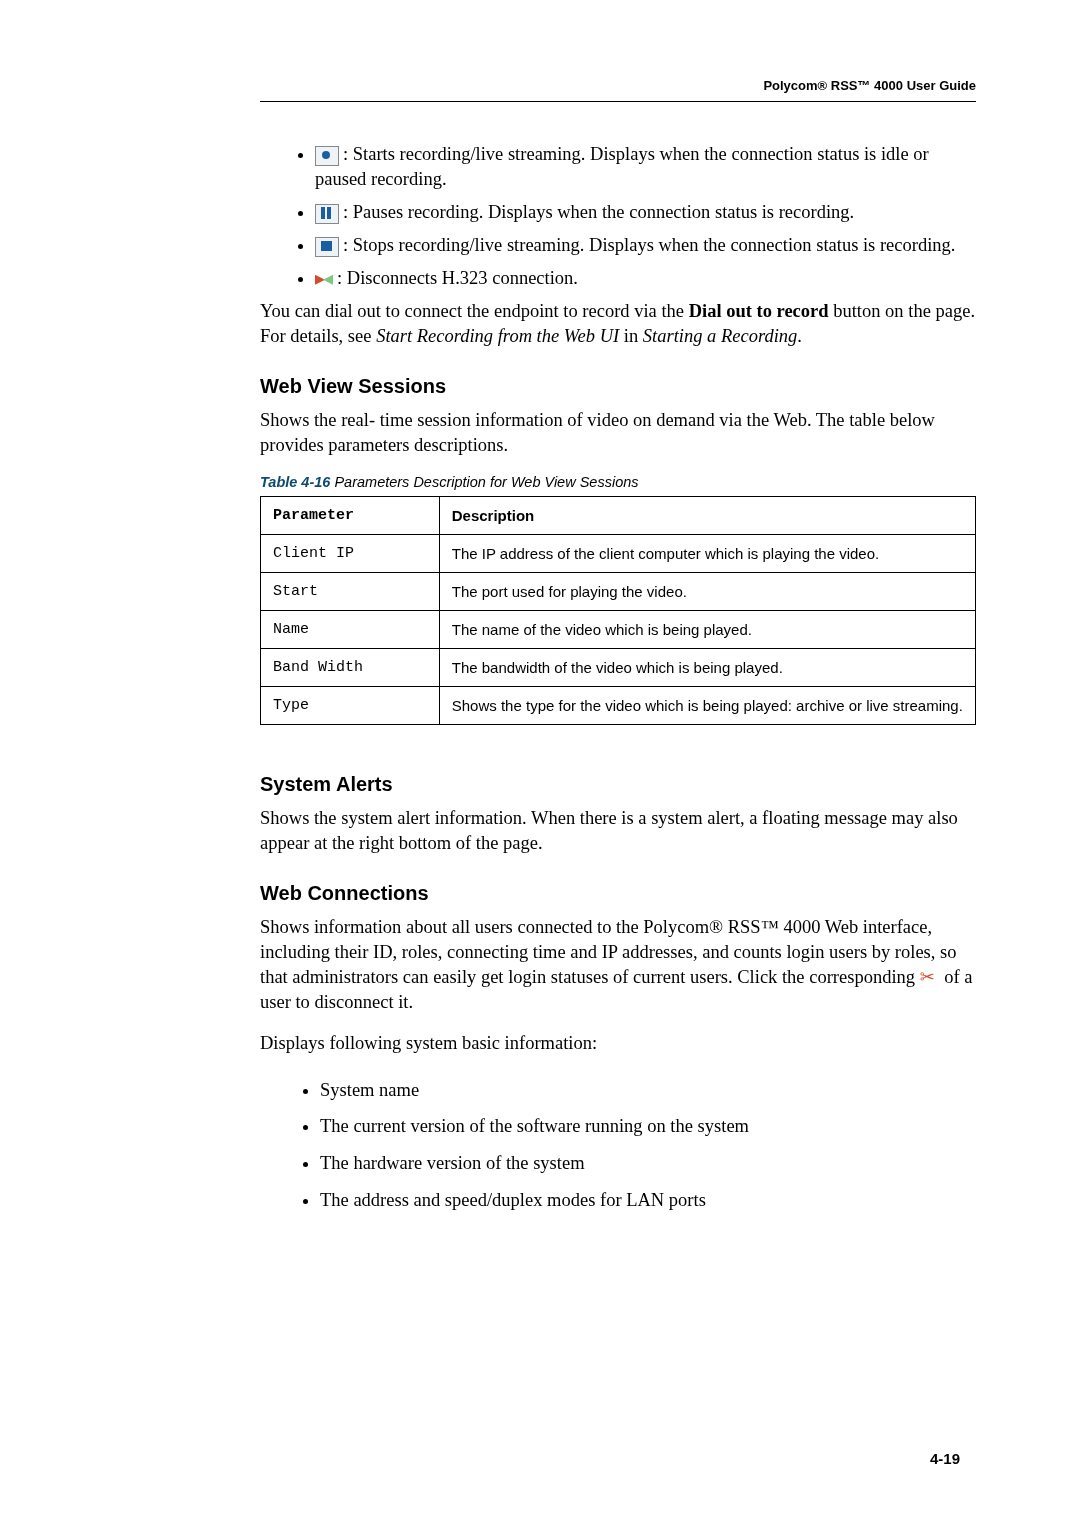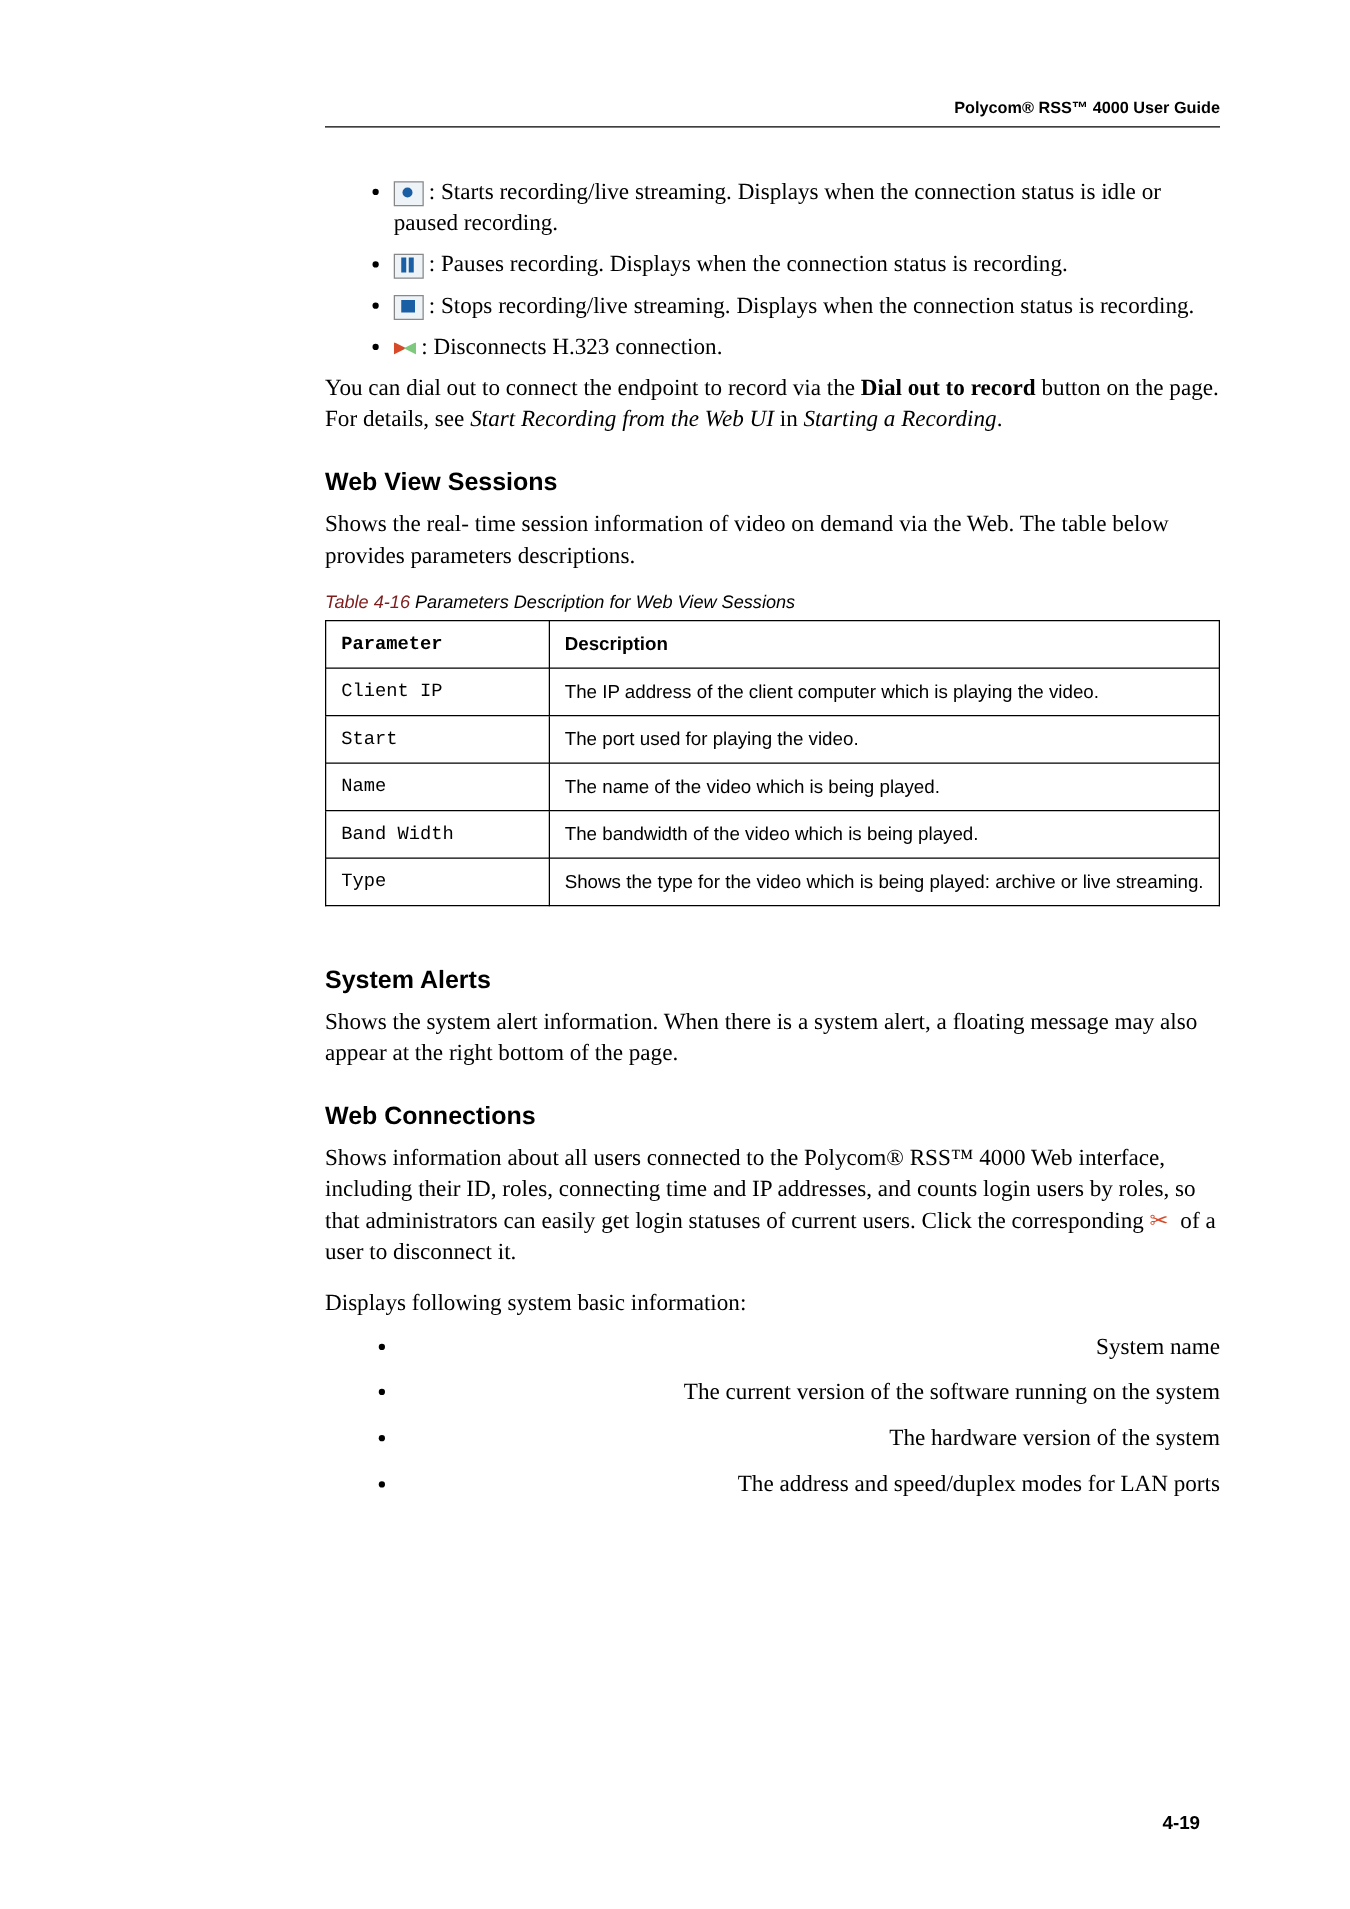--- a/index.html
+++ b/index.html
@@ -117,23 +117,23 @@
     font-size: 20px;
     margin: 26px 0 10px 0;
   }
   .table-caption {
     font-family: Arial, Helvetica, sans-serif;
     font-size: 14.5px;
     font-style: italic;
     margin: 14px 0 6px 0;
   }
   .table-caption .cap-bold {
-    font-weight: normal;
+    font-weight: bold;
     font-style: italic;
-    color: #7f1d1d;
+    color: #0c4a6e;
   }
   table.param {
     width: 100%;
     border-collapse: collapse;
     font-family: Arial, Helvetica, sans-serif;
     font-size: 15px;
   }
   table.param th, table.param td {
     border: 1px solid #000;
     padding: 10px 12px;
@@ -152,21 +152,20 @@
     bottom: 60px;
     right: 120px;
     font-family: Arial, Helvetica, sans-serif;
     font-weight: bold;
     font-size: 15px;
   }
   ul.sysinfo {
     list-style: disc;
     padding-left: 60px;
     margin: 0;
-    text-align: right;
   }
   ul.sysinfo li {
     font-size: 18.5px;
     line-height: 1.35;
     margin-bottom: 12px;
   }
 </style>
 </head>
 <body>
 
@@ -234,21 +233,21 @@
   <h3 class="section" style="margin-top:48px;">System Alerts</h3>
   <p class="bodytext">Shows the system alert information. When there is a system alert, a floating message may also appear at the right bottom of the page.</p>
 
   <h3 class="section">Web Connections</h3>
   <p class="bodytext">
     <span>Shows information about all users connected to the Polycom® RSS™ 4000 Web interface, including their ID, roles, connecting time and IP addresses, and counts login users by roles, so that administrators can easily get login statuses of current users. Click the corresponding </span>
     <span class="icon-cut">✂</span>
     <span> of a user to disconnect it.</span>
   </p>
 
-  <p class="bodytext" style="margin-bottom:10px;">Displays following system basic information:</p>
+  <p class="bodytext" style="margin-bottom:22px;">Displays following system basic information:</p>
   <ul class="sysinfo">
     <li>System name</li>
     <li>The current version of the software running on the system</li>
     <li>The hardware version of the system</li>
     <li>The address and speed/duplex modes for LAN ports</li>
   </ul>
 </div>
 
 <div class="page-num">4-19</div>
 

